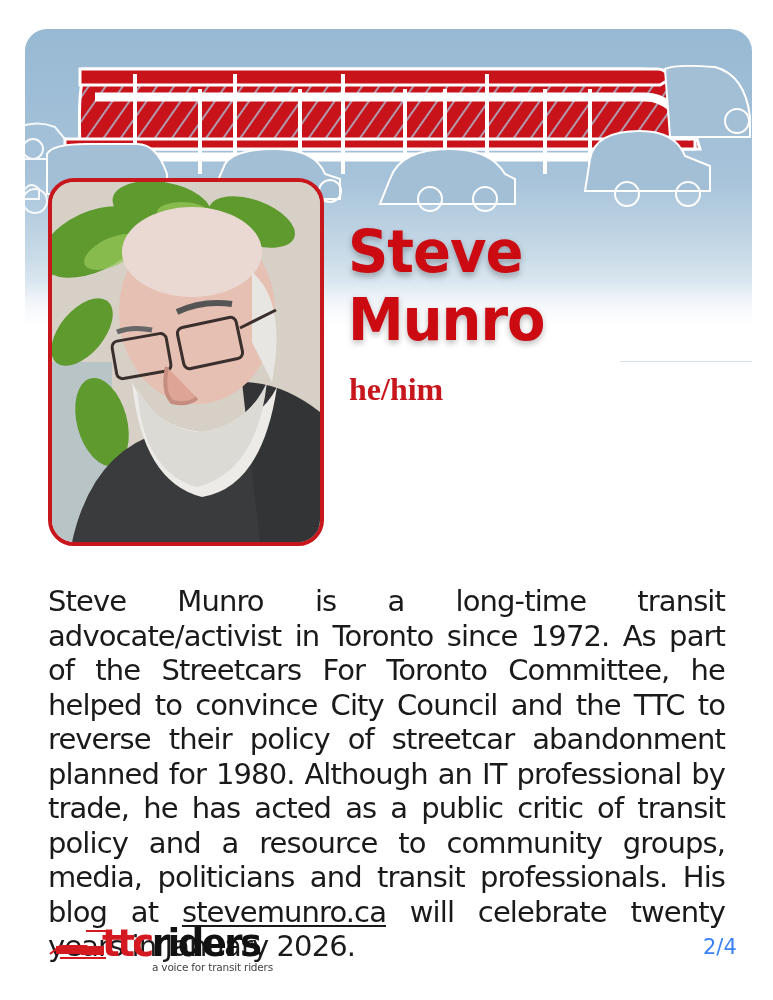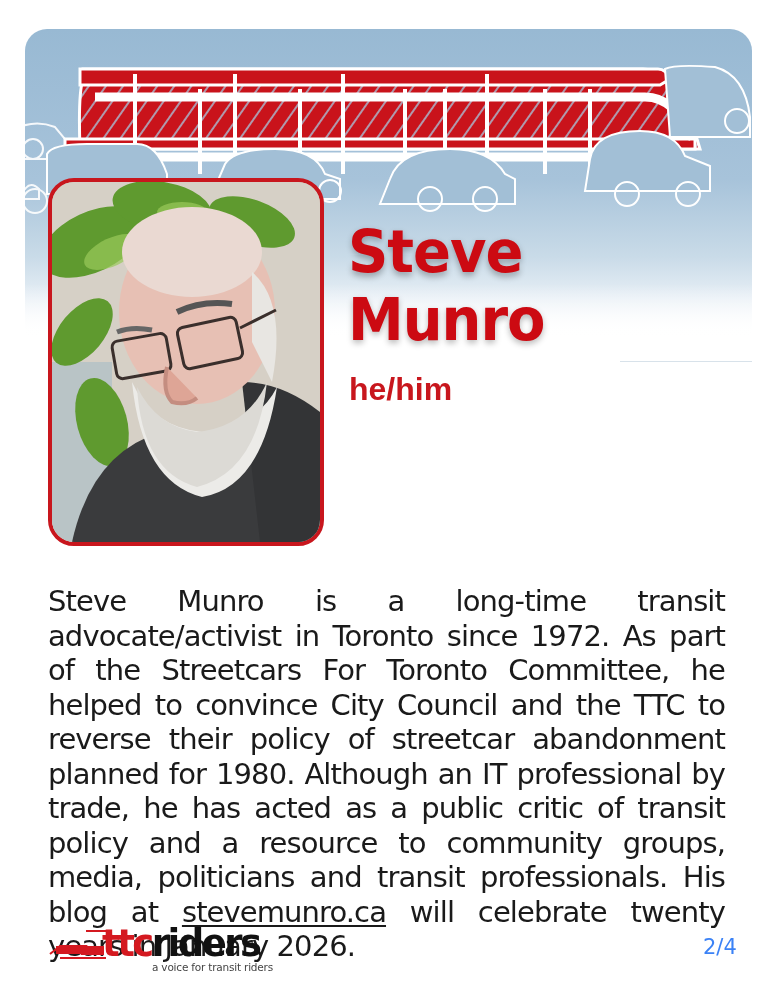--- a/index.html
+++ b/index.html
@@ -30,21 +30,21 @@
     .name {
       position: absolute; left: 348px; top: 222px;
       font-family: "DejaVu Sans", sans-serif; font-weight: bold;
       color: #cc0a12; font-size: 56px; line-height: 64px; letter-spacing: -1px;
       text-shadow: 0 3px 6px rgba(0,0,0,0.28);
       transform: scaleY(1.05);
     }
     .name span { display: block; }
     .pronouns {
       position: absolute; left: 349px; top: 369px;
-      font-family: Liberation Sans, sans-serif; font-weight: bold;
+      font-family: Liberation Serif, serif; font-weight: bold;
       color: #c8161d; font-size: 32px; line-height: 40px;
     }
 
     .bio {
       position: absolute; left: 48px; top: 584px; width: 677px;
       font-family: "DejaVu Sans", sans-serif; font-size: 29px; line-height: 34.5px;
       color: #1a1a1a; text-align: justify; letter-spacing: -0.9px; word-spacing: 0px;
     }
     .bio a { color: #1a1a1a; text-decoration: underline; text-underline-offset: 3px; }
 

